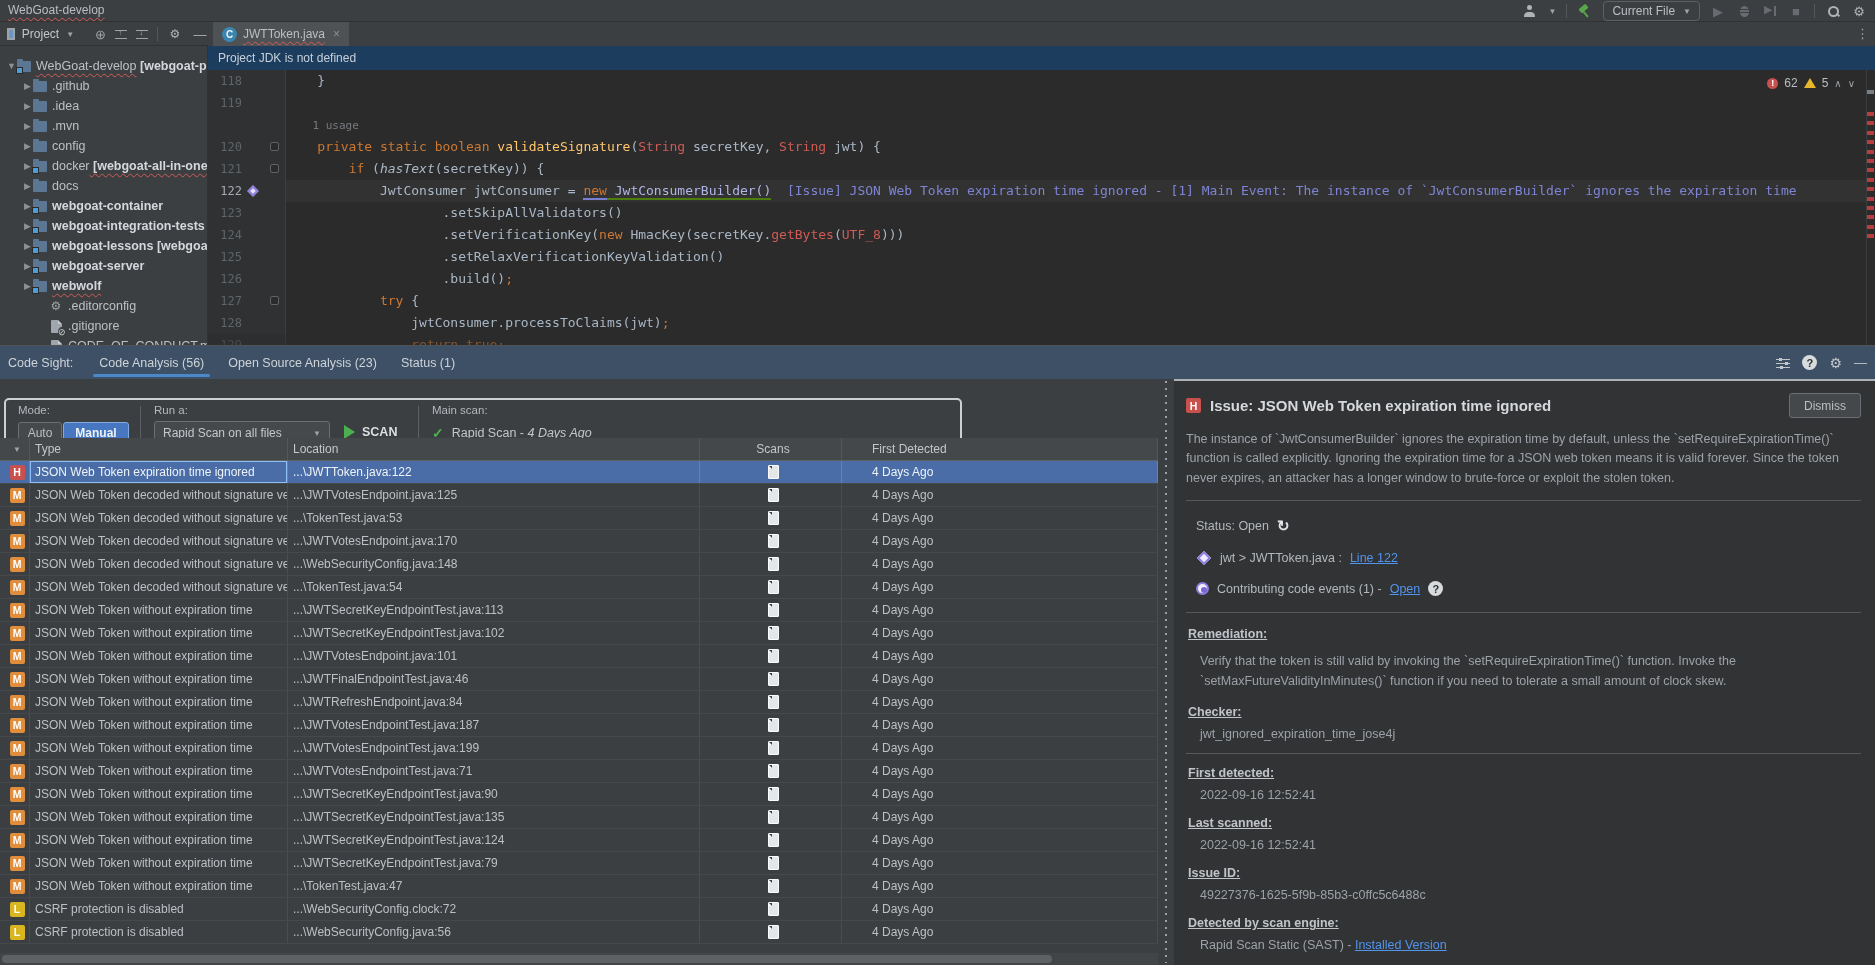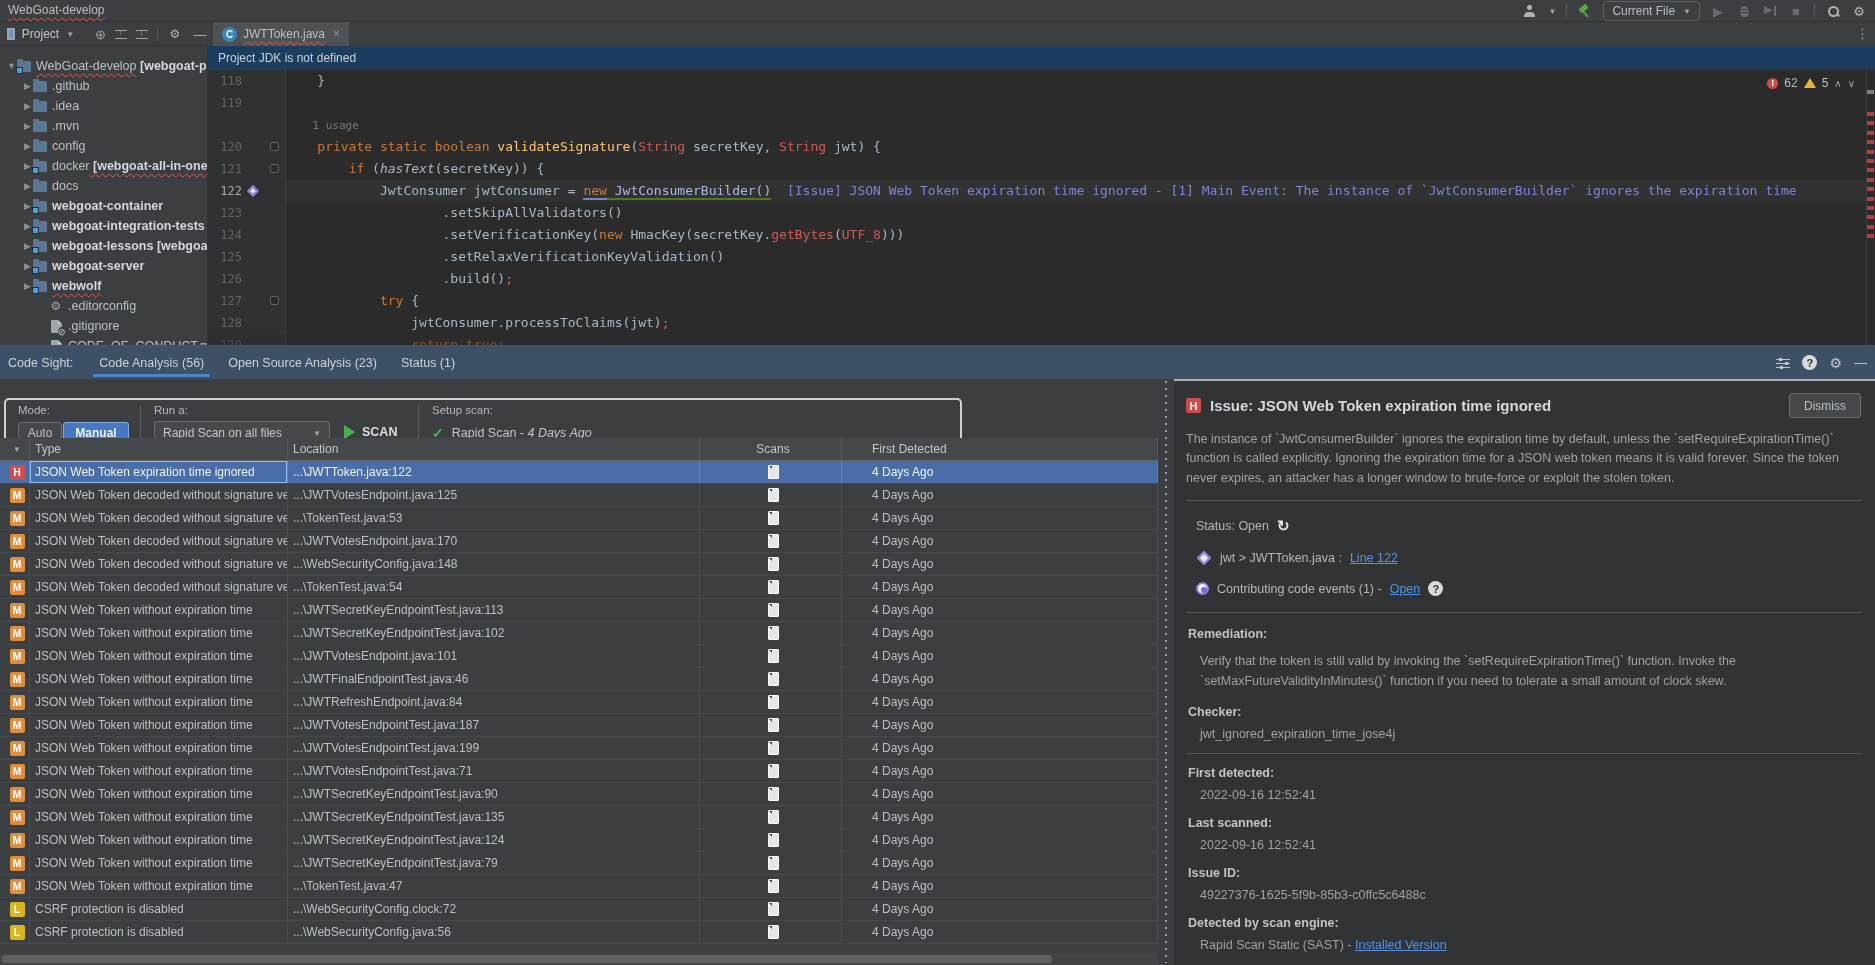--- a/index.html
+++ b/index.html
@@ -183,21 +183,21 @@
   .d-titlerow { display:flex; align-items:center; gap:9px; }
   .d-title { font-size:15px; font-weight:bold; color:#d6d9dc; }
   .d-dismiss { margin-left:auto; width:72px; height:25px; background:#45484a; border:1px solid #6b6f73; border-radius:3px; color:#bbbfc3; font-size:12px; display:flex; align-items:center; justify-content:center; }
   .d-desc { margin-top:12px; line-height:1.55; max-width:680px; }
   .d-hr { border:none; border-top:1px solid #56595c; margin:12px 0; }
   .d-row { display:flex; align-items:center; gap:8px; margin:16px 0 16px 10px; color:#b4b8bc; }
   .i-refresh { font-weight:bold; color:#e2e5e8; font-size:15px; }
   .i-ddiamond { width:10px; height:10px; border:2.5px solid #8f7ee0; background:#efeaff; transform:rotate(45deg); margin:0 3px; }
   .i-radio { width:13px; height:13px; border:2px solid #8f7ee0; border-radius:50%; background:#f2eefc; position:relative; }
   .i-radio::after { content:""; position:absolute; left:2.5px; top:2.5px; width:6px; height:6px; border-radius:50%; background:#7a66d0; }
-  .d-label { font-weight:bold; color:#c0c4c8; margin:14px 0 0 2px; }
+  .d-label { font-weight:bold; color:#c0c4c8; margin:14px 0 0 2px;text-decoration:underline; }
   .d-val { margin:8px 0 0 14px; }
   .d-rem { margin:10px 0 0 14px; line-height:1.6; max-width:640px; }
 </style>
 </head>
 <body>
 
 <div id="app">
 
   <div class="titlebar">
     <span class="win-title squig">WebGoat-develop</span>
@@ -391,21 +391,21 @@
       <span class="ctrl-lbl" style="left:148px;top:4px">Run a:</span>
       <span class="dropdown" style="left:148px;top:21px;width:176px">
         <span>Rapid Scan on all files</span>
         <span class="dd-caret">▼</span>
       </span>
       <span class="scan-btn" style="left:338px;top:25px">
         <span class="scan-play"></span>
         <span>SCAN</span>
       </span>
       <span class="ctrl-sep" style="left:412px"></span>
-      <span class="ctrl-lbl" style="left:426px;top:4px">Setup scan:</span>
+      <span class="ctrl-lbl" style="left:426px;top:4px">Main scan:</span>
       <span class="lastscan" style="left:426px;top:25px">
         <span class="i-check">✓</span>
         <span><span>Rapid Scan - </span><i>4 Days Ago</i></span>
       </span>
     </div>
 
 
     <div class="tbl">
       <div class="thead">
         <span class="th th-sev">

